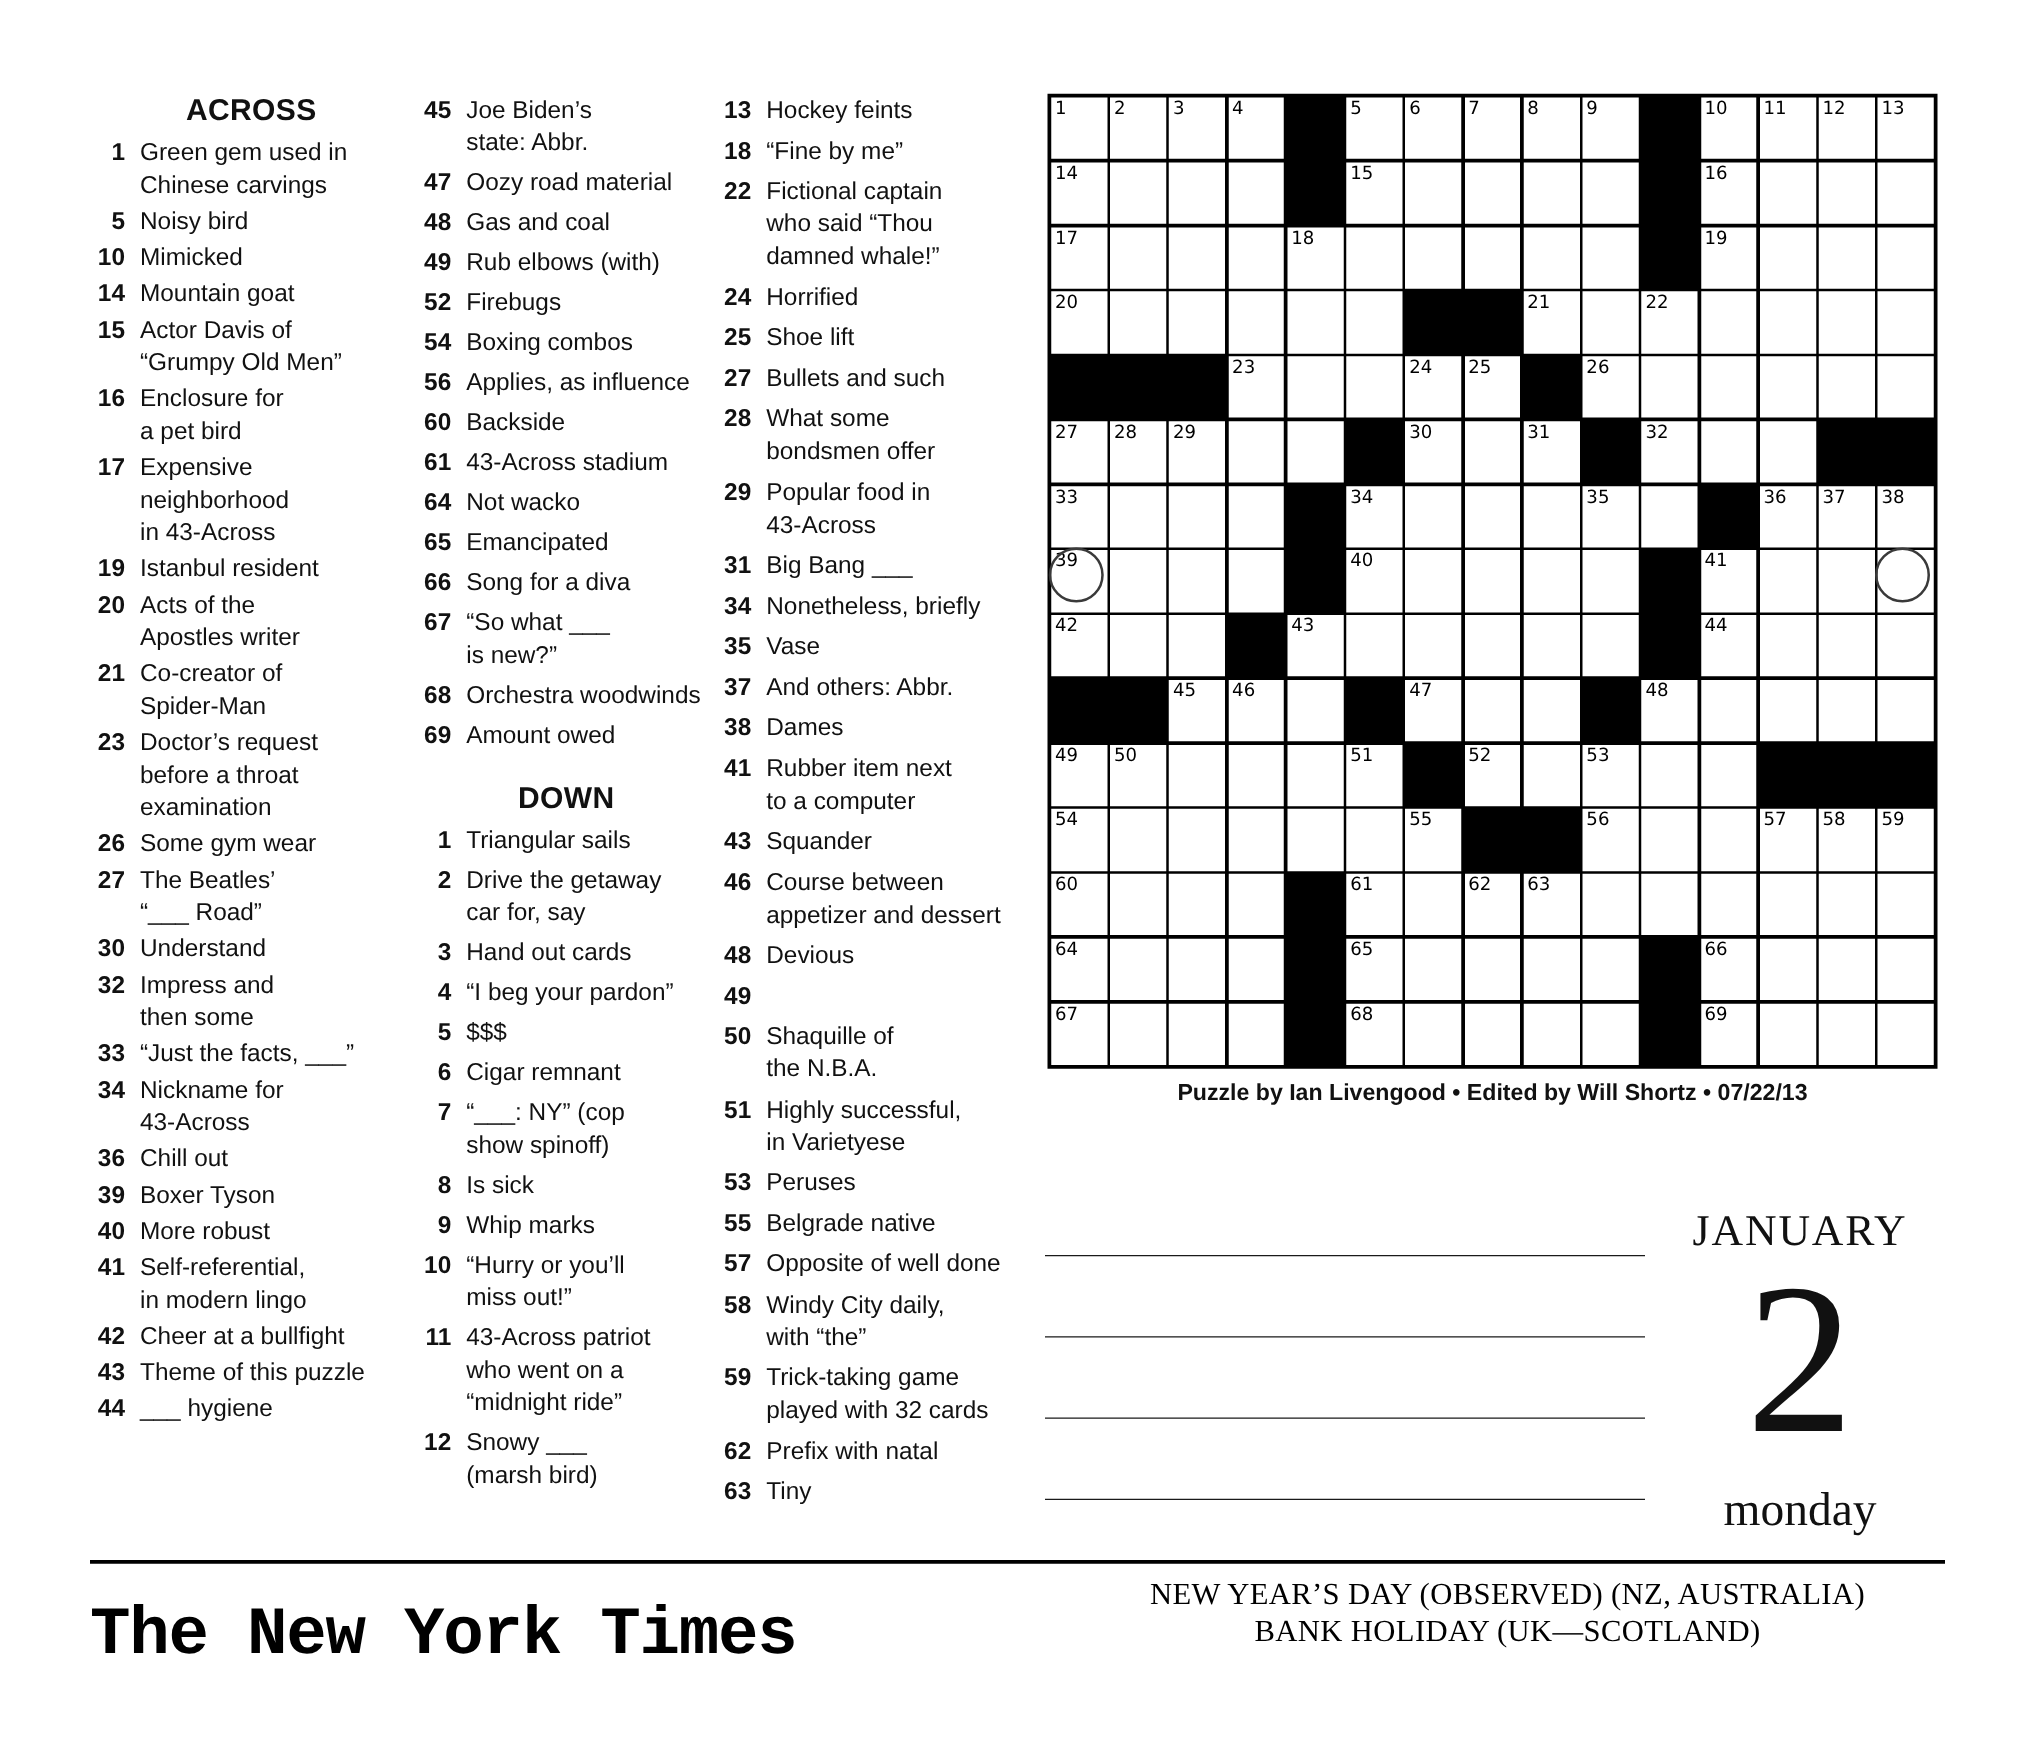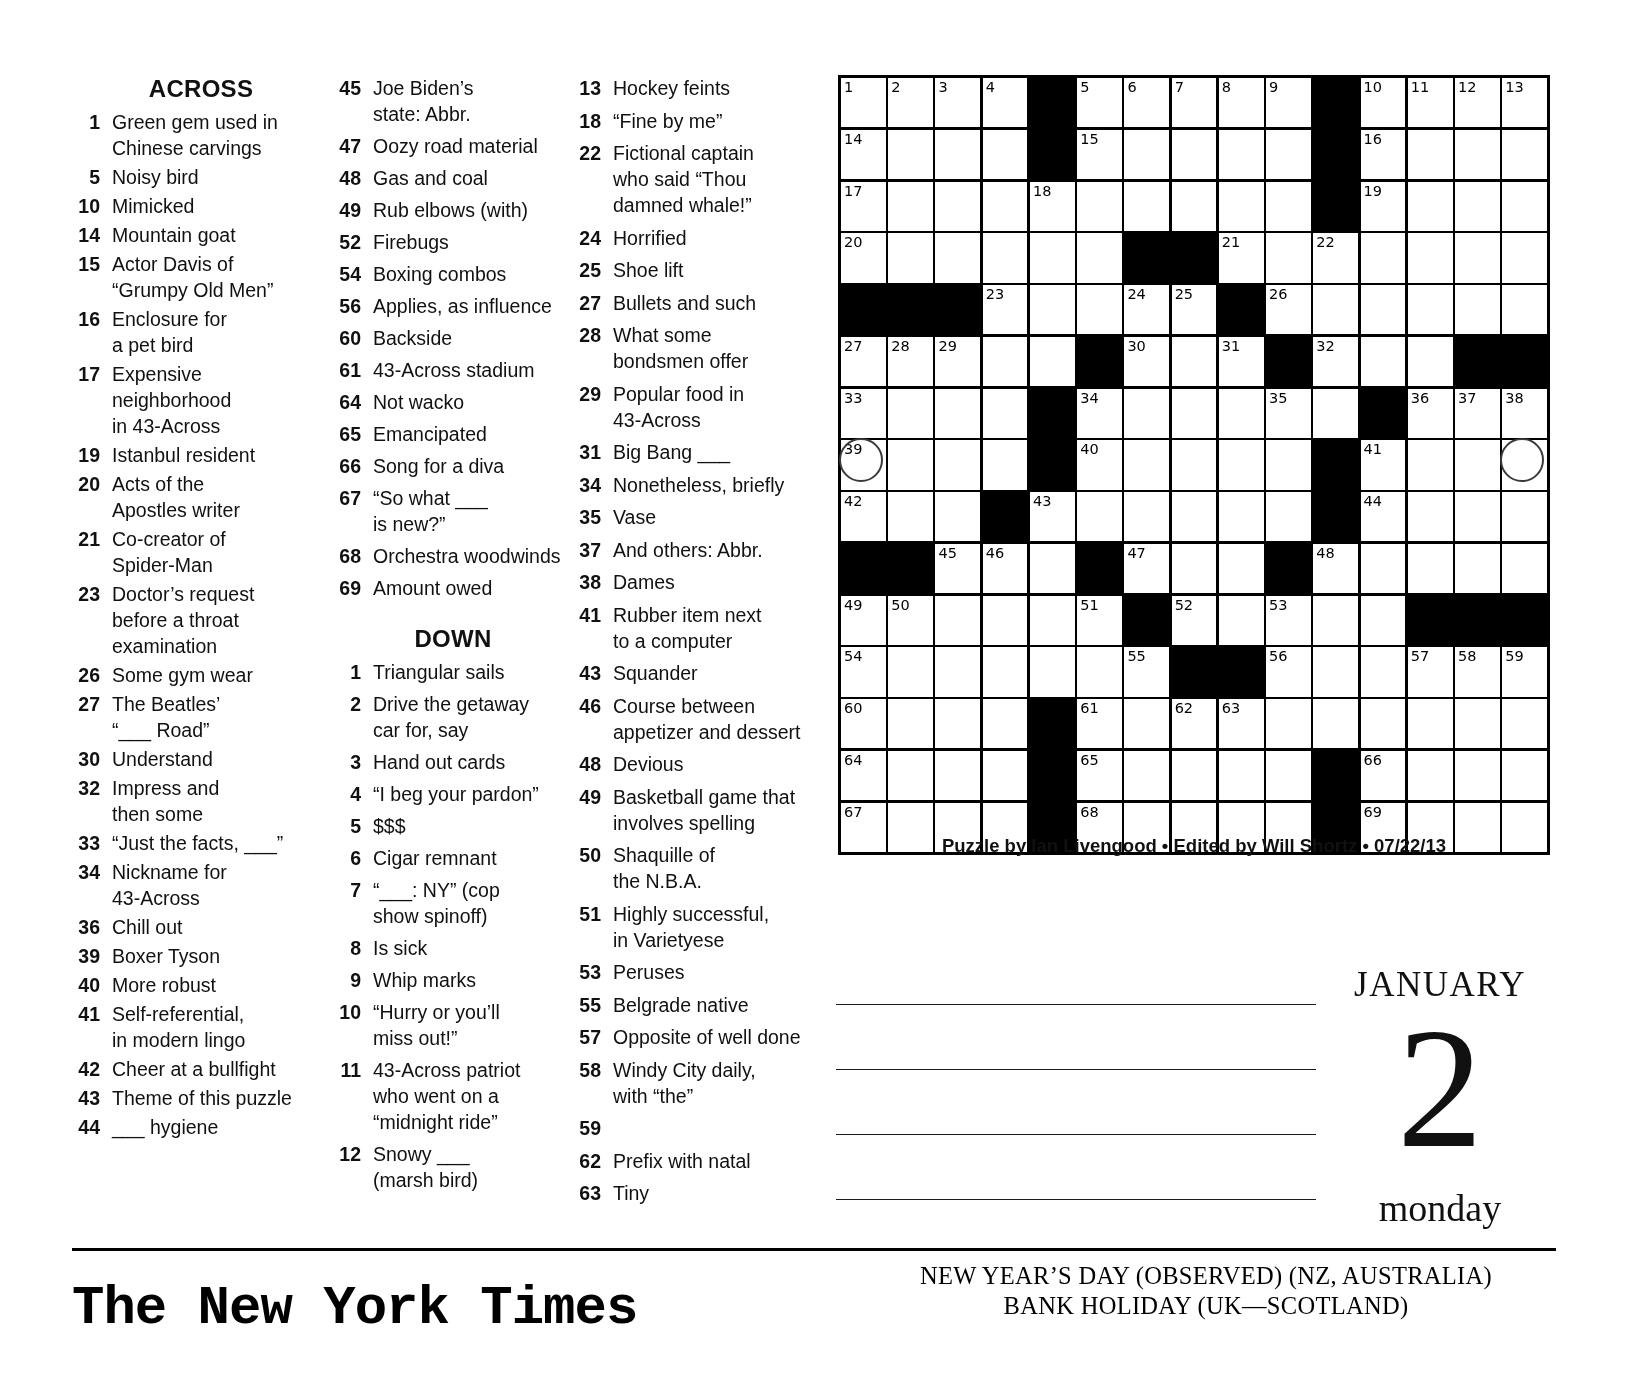--- a/index.html
+++ b/index.html
@@ -32,21 +32,21 @@
   .cell .num{
     position:absolute;top:1px;left:3px;font-size:14.5px;line-height:16px;
     font-family:"DejaVu Sans",sans-serif;color:#000;
   }
   .circle-marker{
     position:absolute;top:-2px;left:-2px;width:44px;height:44px;
     border:2px solid #3a3a3a;border-radius:50%;box-sizing:border-box;
   }
   
   #byline{
-    position:absolute;left:838px;top:835px;width:712px;text-align:center;
+    position:absolute;left:838px;top:863px;width:712px;text-align:center;
     font-size:18.5px;font-weight:bold;
   }
   
   .date-part{position:absolute;left:1290px;width:300px;text-align:center;font-family:"Liberation Serif",serif;}
   #month{top:965px;font-size:35px;letter-spacing:1.5px;}
   #day{top:1002px;font-size:172px;line-height:1;}
   #weekday{top:1186px;font-size:38px;}
   
   .answer-line{position:absolute;left:836px;width:480px;border-top:1.6px solid #1a1a1a;height:0;}
   
@@ -366,22 +366,20 @@
       <span class="clue-num">46</span>
       <span class="clue-text">Course between
 appetizer and dessert</span>
     </div>
     <div class="clue">
       <span class="clue-num">48</span>
       <span class="clue-text">Devious</span>
     </div>
     <div class="clue">
       <span class="clue-num">49</span>
-      <span class="clue-text">Basketball game that
-involves spelling</span>
     </div>
     <div class="clue">
       <span class="clue-num">50</span>
       <span class="clue-text">Shaquille of
 the N.B.A.</span>
     </div>
     <div class="clue">
       <span class="clue-num">51</span>
       <span class="clue-text">Highly successful,
 in Varietyese</span>
@@ -398,20 +396,22 @@
       <span class="clue-num">57</span>
       <span class="clue-text">Opposite of well done</span>
     </div>
     <div class="clue">
       <span class="clue-num">58</span>
       <span class="clue-text">Windy City daily,
 with “the”</span>
     </div>
     <div class="clue">
       <span class="clue-num">59</span>
+      <span class="clue-text">Trick-taking game
+played with 32 cards</span>
     </div>
     <div class="clue">
       <span class="clue-num">62</span>
       <span class="clue-text">Prefix with natal</span>
     </div>
     <div class="clue">
       <span class="clue-num">63</span>
       <span class="clue-text">Tiny</span>
     </div>
   </div>

